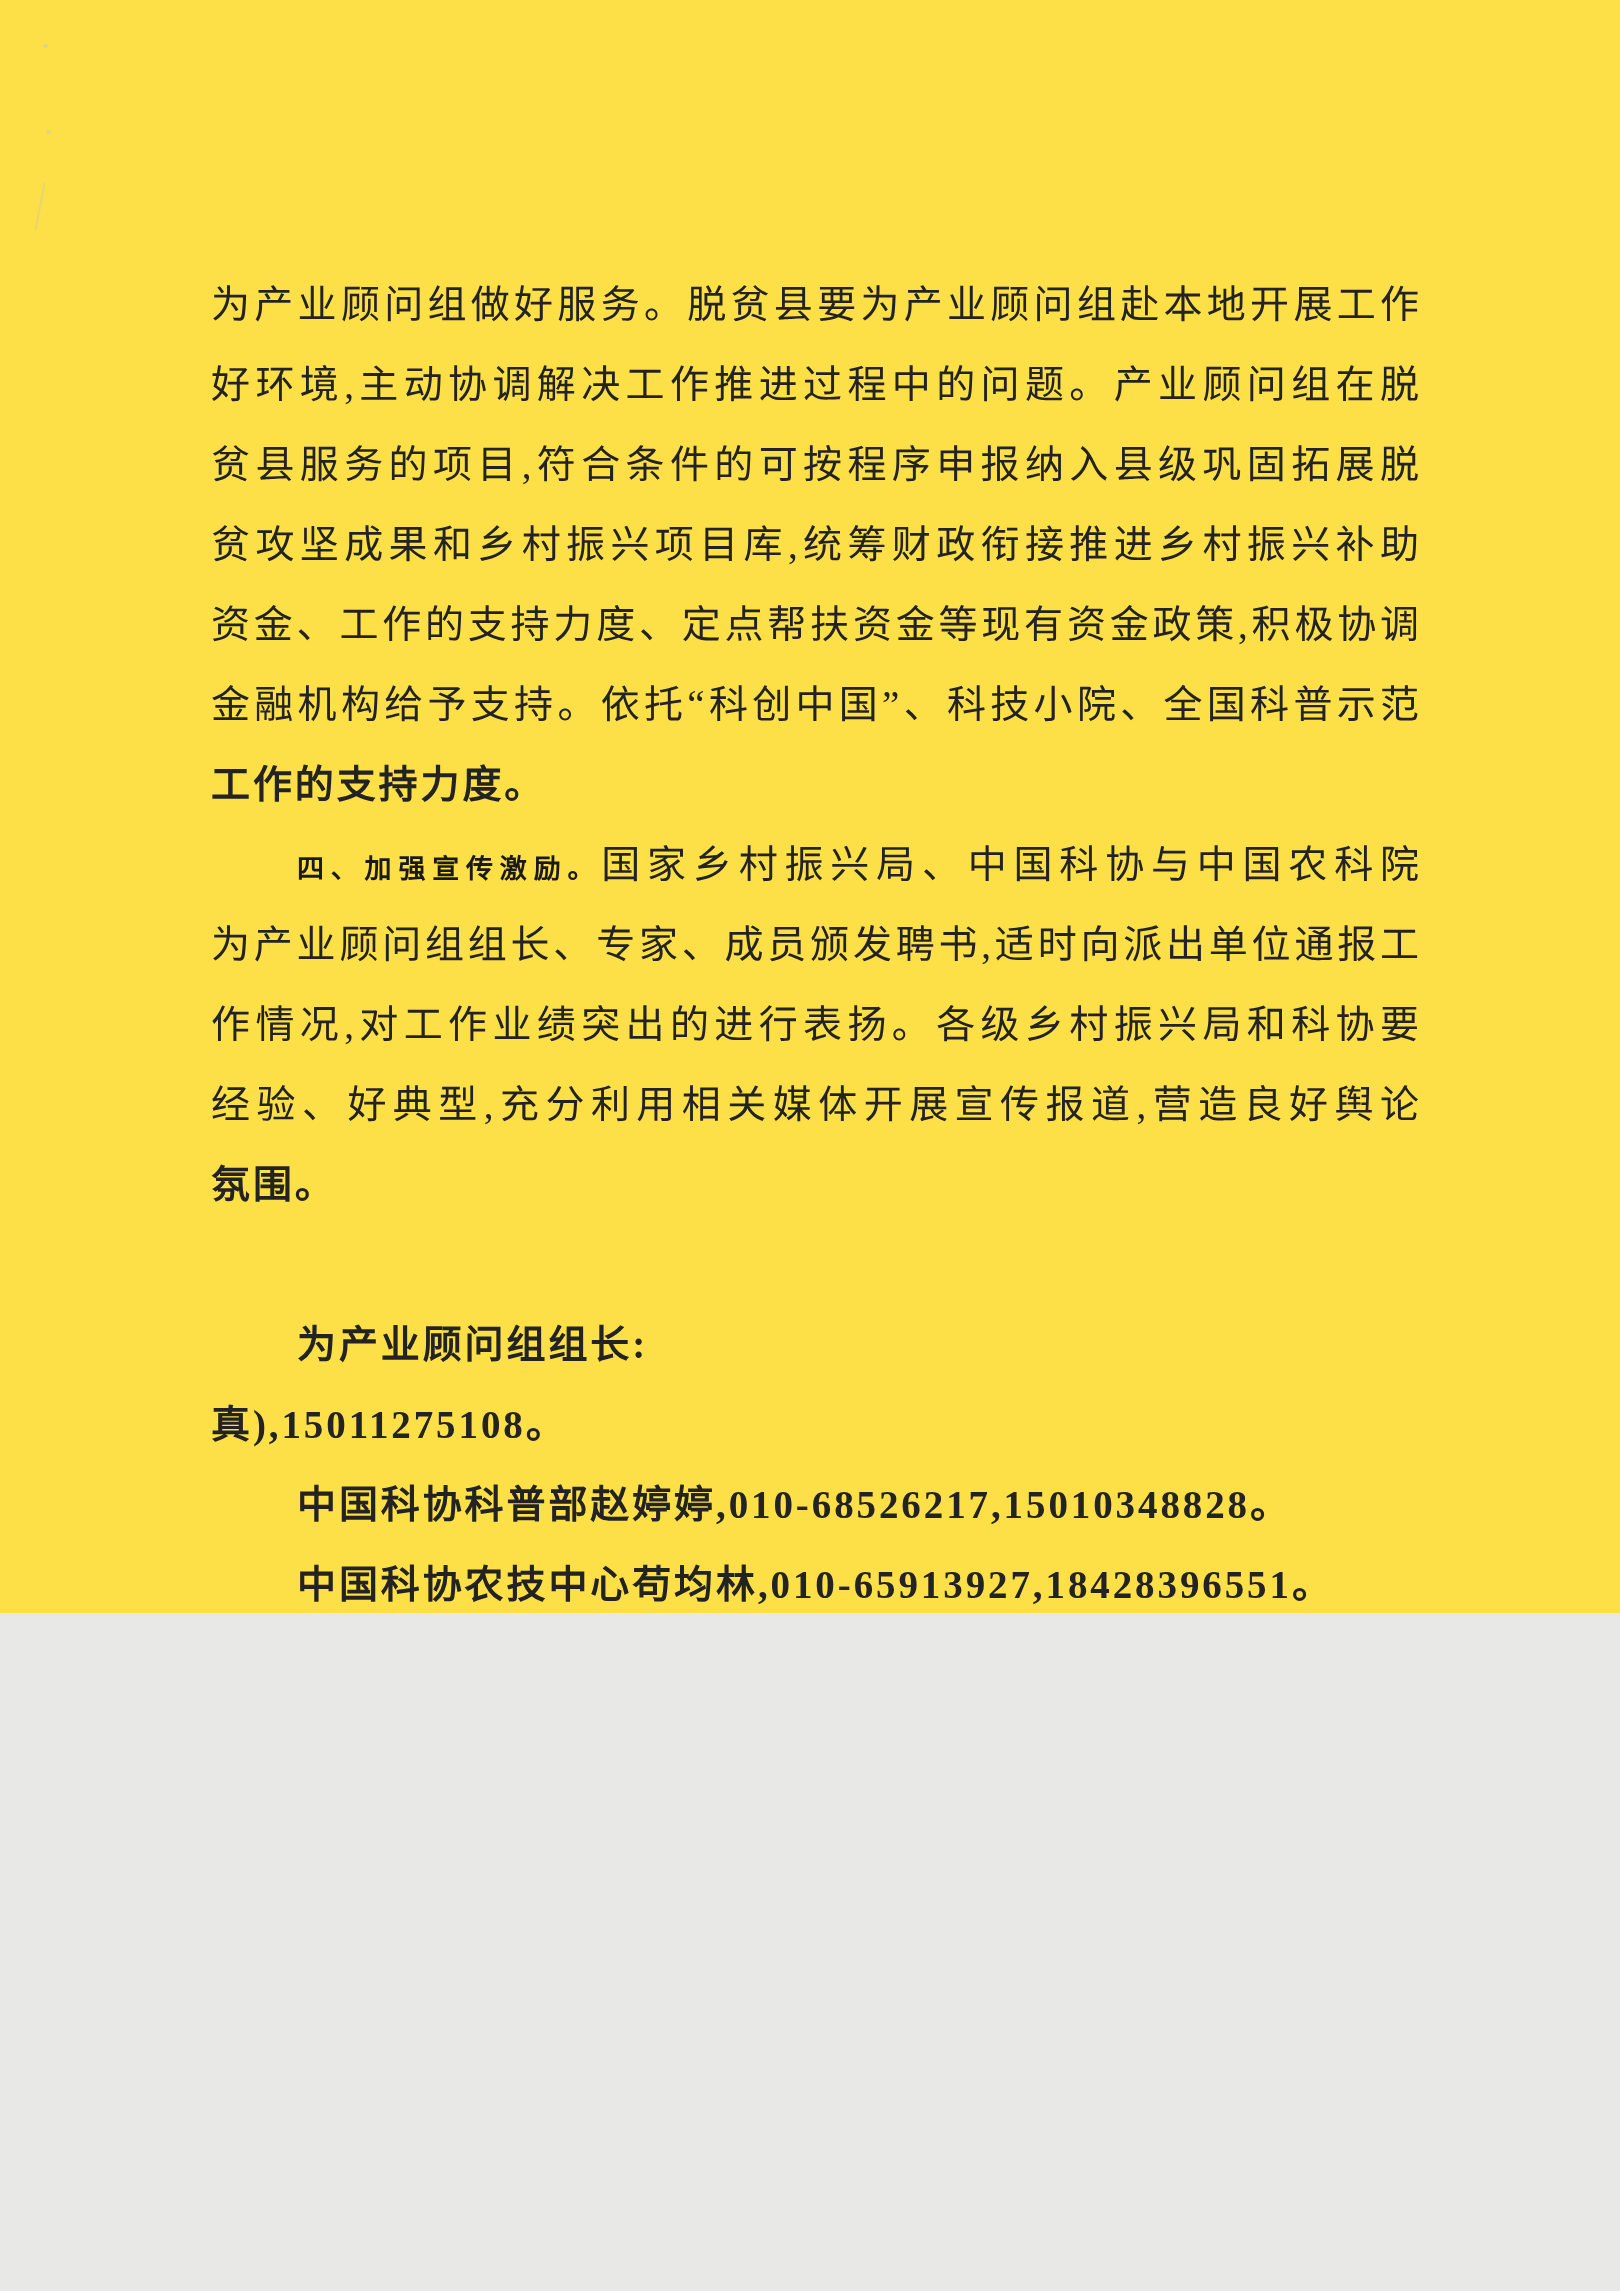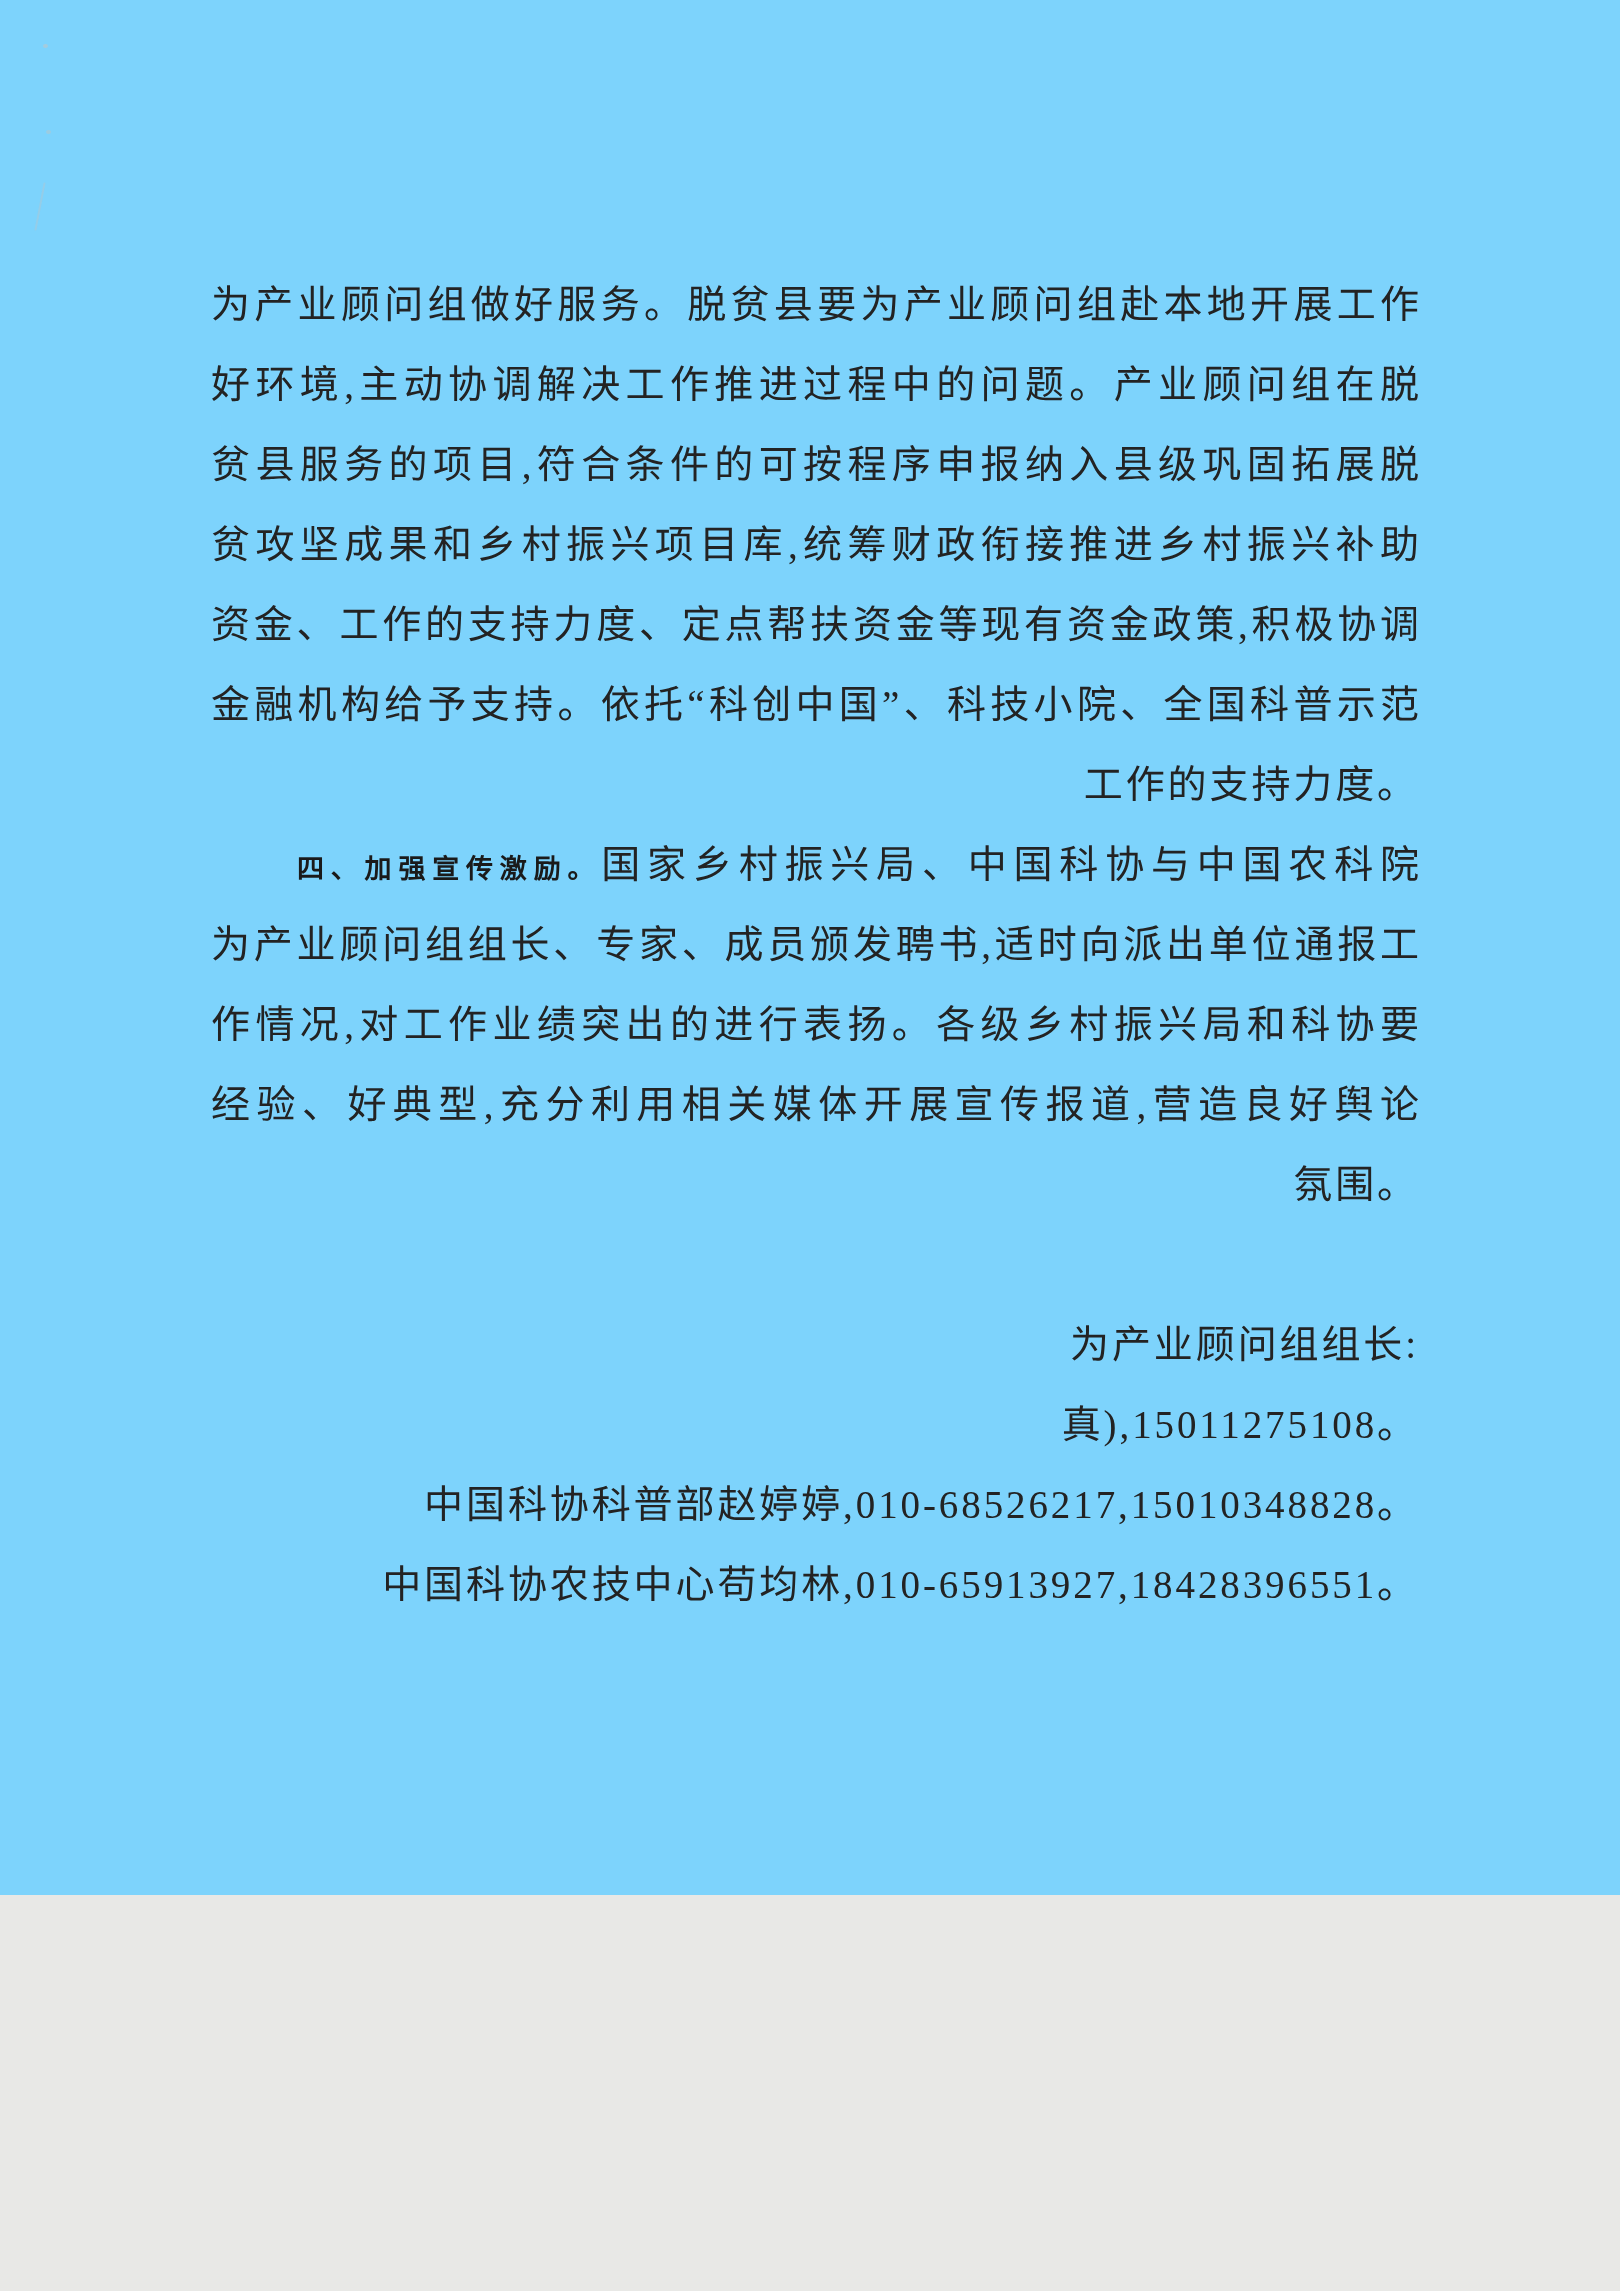--- a/index.html
+++ b/index.html
@@ -3,23 +3,23 @@
 <meta charset="utf-8">
 <style>
   html, body {
     margin: 0;
     padding: 0;
     background: #e8e8e6;
   }
   .page {
     position: relative;
     width: 1620px;
-    height: 1895px;
+    height: 1613px;
     margin: 0 auto;
-    background: #7dd3fc;
+    background: #fde047;
     overflow: hidden;
     font-family: "Liberation Serif", "DejaVu Serif", serif;
     color: #222;
   }
   .textblock {
     position: absolute;
     left: 211px;
     top: 265px;
     width: 1208px;
   }
@@ -29,22 +29,23 @@
     font-size: 39px;
     color: #232323;
     overflow: hidden;
     white-space: normal;
   }
   .line.justify {
     text-align: justify;
     text-align-last: justify;
   }
   .line.left {
-    text-align: right;
+    text-align: left;
     letter-spacing: 2.9px;
+    font-weight: bold;
   }
   .line.indent {
     padding-left: 86px;
   }
   .spacer {
     height: 80px;
   }
   .bold-run {
     font-family: Liberation Serif, serif;
     font-weight: 700;

